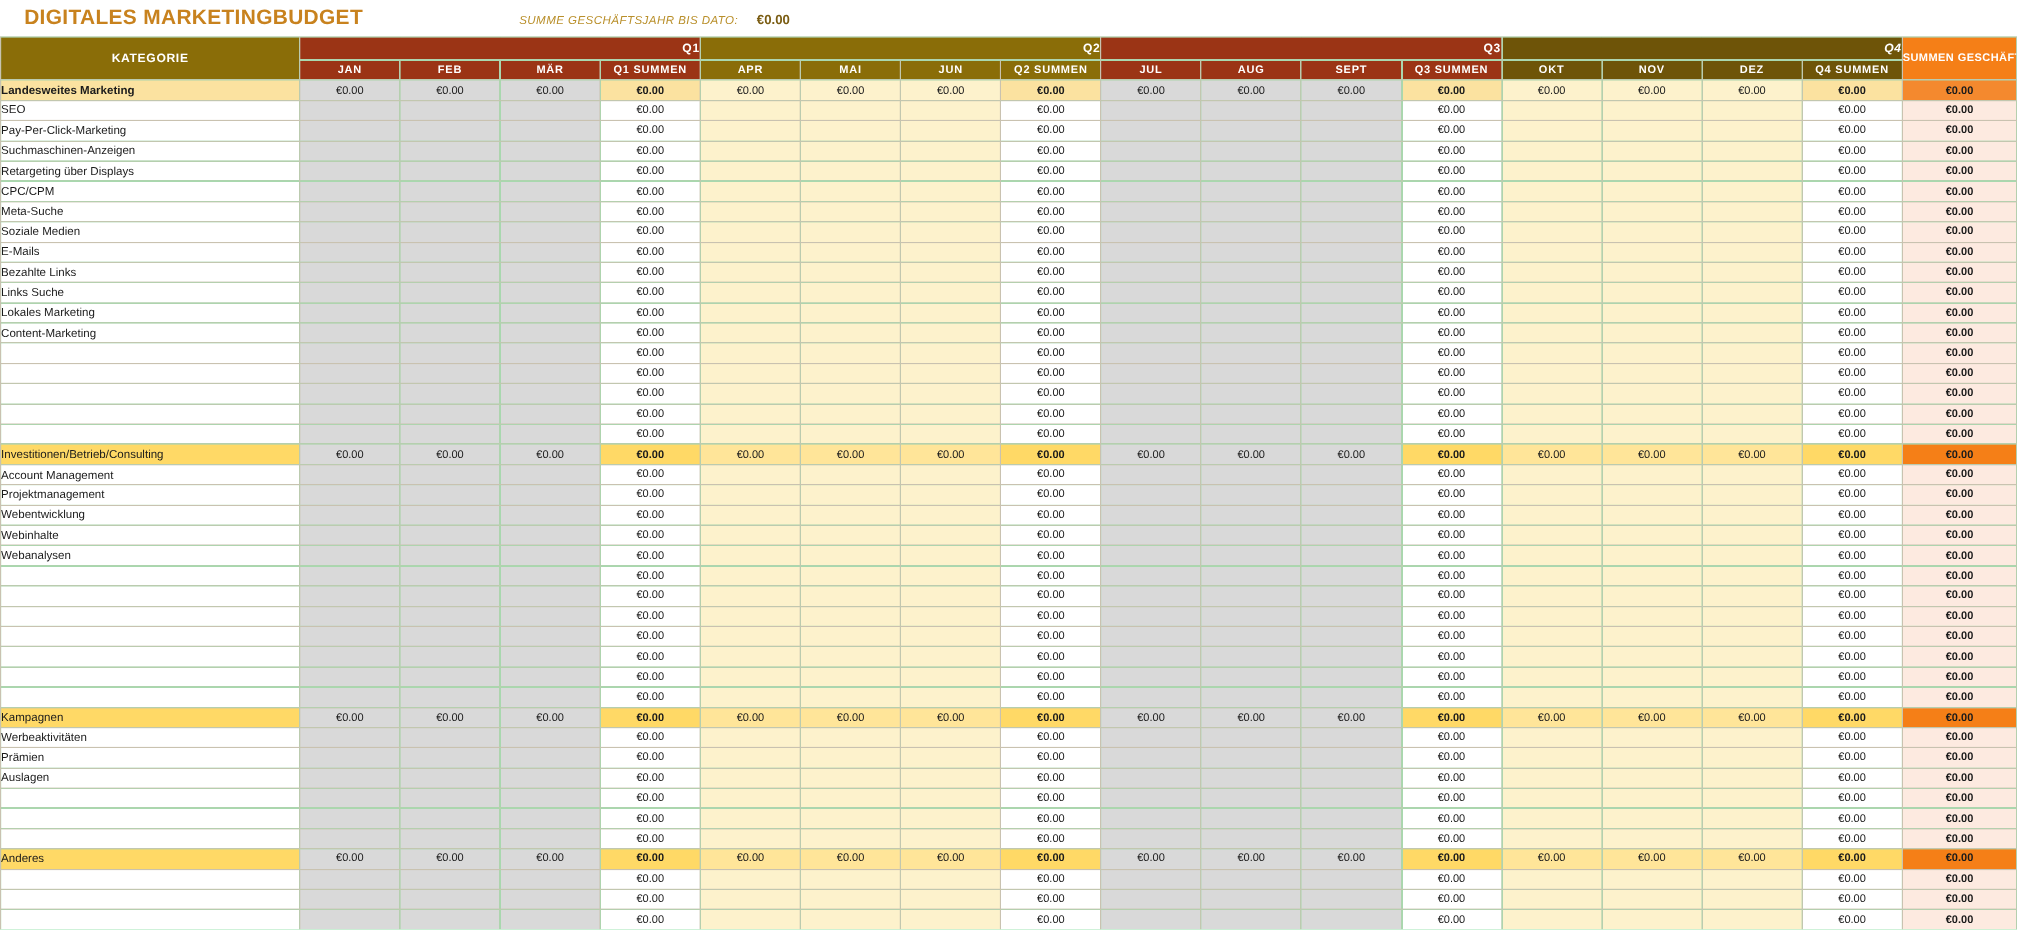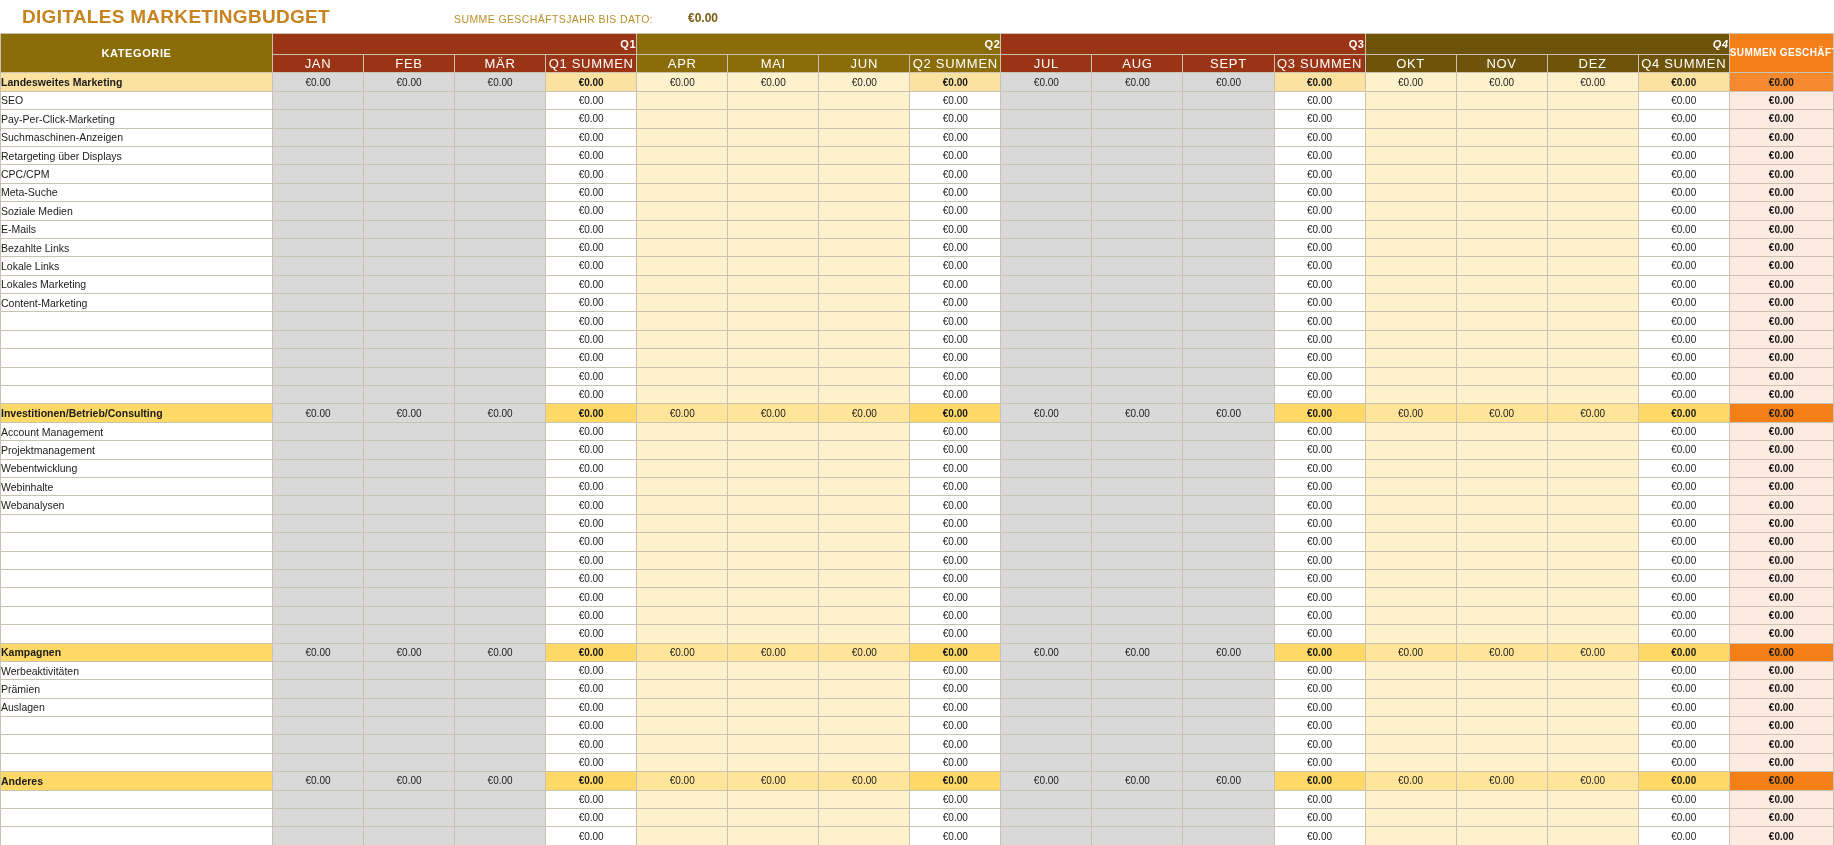--- a/index.html
+++ b/index.html
@@ -29,25 +29,26 @@
     left: 22px;
     top: 6px;
     font-size: 19px;
     font-weight: bold;
     color: #c8821e;
     letter-spacing: 0.3px;
     font-family: "Liberation Sans", sans-serif;
   }
   .summe-label {
     position: absolute;
-    left: 454px;
+    left: 472px;
     top: 13px;
     font-size: 10.5px;
     color: #b98f2a;
     letter-spacing: 0.4px;
+    font-style: italic;
   }
   .summe-value {
     position: absolute;
     left: 688px;
     top: 11px;
     font-size: 12px;
     font-weight: bold;
     color: #7a5c12;
   }
   .cta {
@@ -111,40 +112,40 @@
     font-size: 10px;
     text-align: center;
     line-height: 12px;
     letter-spacing: 0.4px;
     vertical-align: middle;
   }
 
   
   .m-hdr {
     color: #ffffff;
-    font-weight: normal;
-    font-size: 13px;
+    font-weight: bold;
+    font-size: 10px;
     text-align: center;
     letter-spacing: 0.7px;
   }
   .m-q1 { background: #9b3415; }
   .m-q2 { background: #8a6d08; }
   .m-q3 { background: #9b3415; }
   .m-q4 { background: #6e5408; }
 
   
   .cat-cell {
     padding-left: 5px;
     font-size: 10.5px;
     color: #1b1b1b;
     background: #ffffff;
     text-align: left;
   }
   .cat-head {
-    font-weight: bold;
+    font-weight: normal;
     background: #ffd966;
     color: #1b1b1b;
   }
   .cat-head-first {
     font-weight: bold;
     background: #fbe2a0;
     color: #1b1b1b;
     margin-top: 32px;
   }
   .num {
@@ -422,21 +423,21 @@
           <td class="num m1"></td>
           <td class="num m1"></td>
           <td class="num qsum">€0.00</td>
           <td class="num m2"></td>
           <td class="num m2"></td>
           <td class="num m2"></td>
           <td class="num qsum">€0.00</td>
           <td class="num ysum">€0.00</td>
         </tr>
         <tr>
-          <td class="cat-cell">Lokale Links</td>
+          <td class="cat-cell">Links Suche</td>
           <td class="num m1"></td>
           <td class="num m1"></td>
           <td class="num m1"></td>
           <td class="num qsum">€0.00</td>
           <td class="num m2"></td>
           <td class="num m2"></td>
           <td class="num m2"></td>
           <td class="num qsum">€0.00</td>
           <td class="num m1"></td>
           <td class="num m1"></td>

